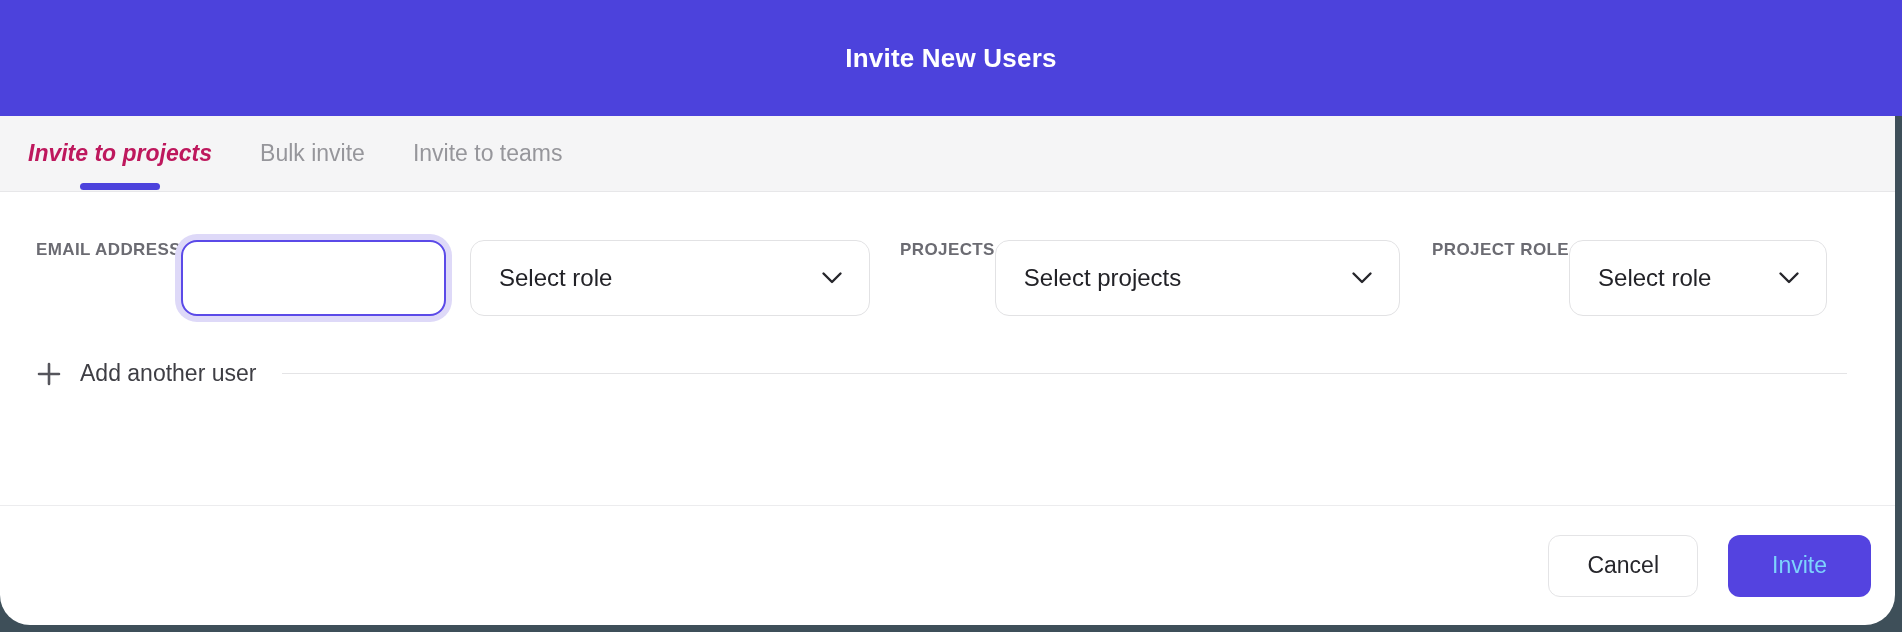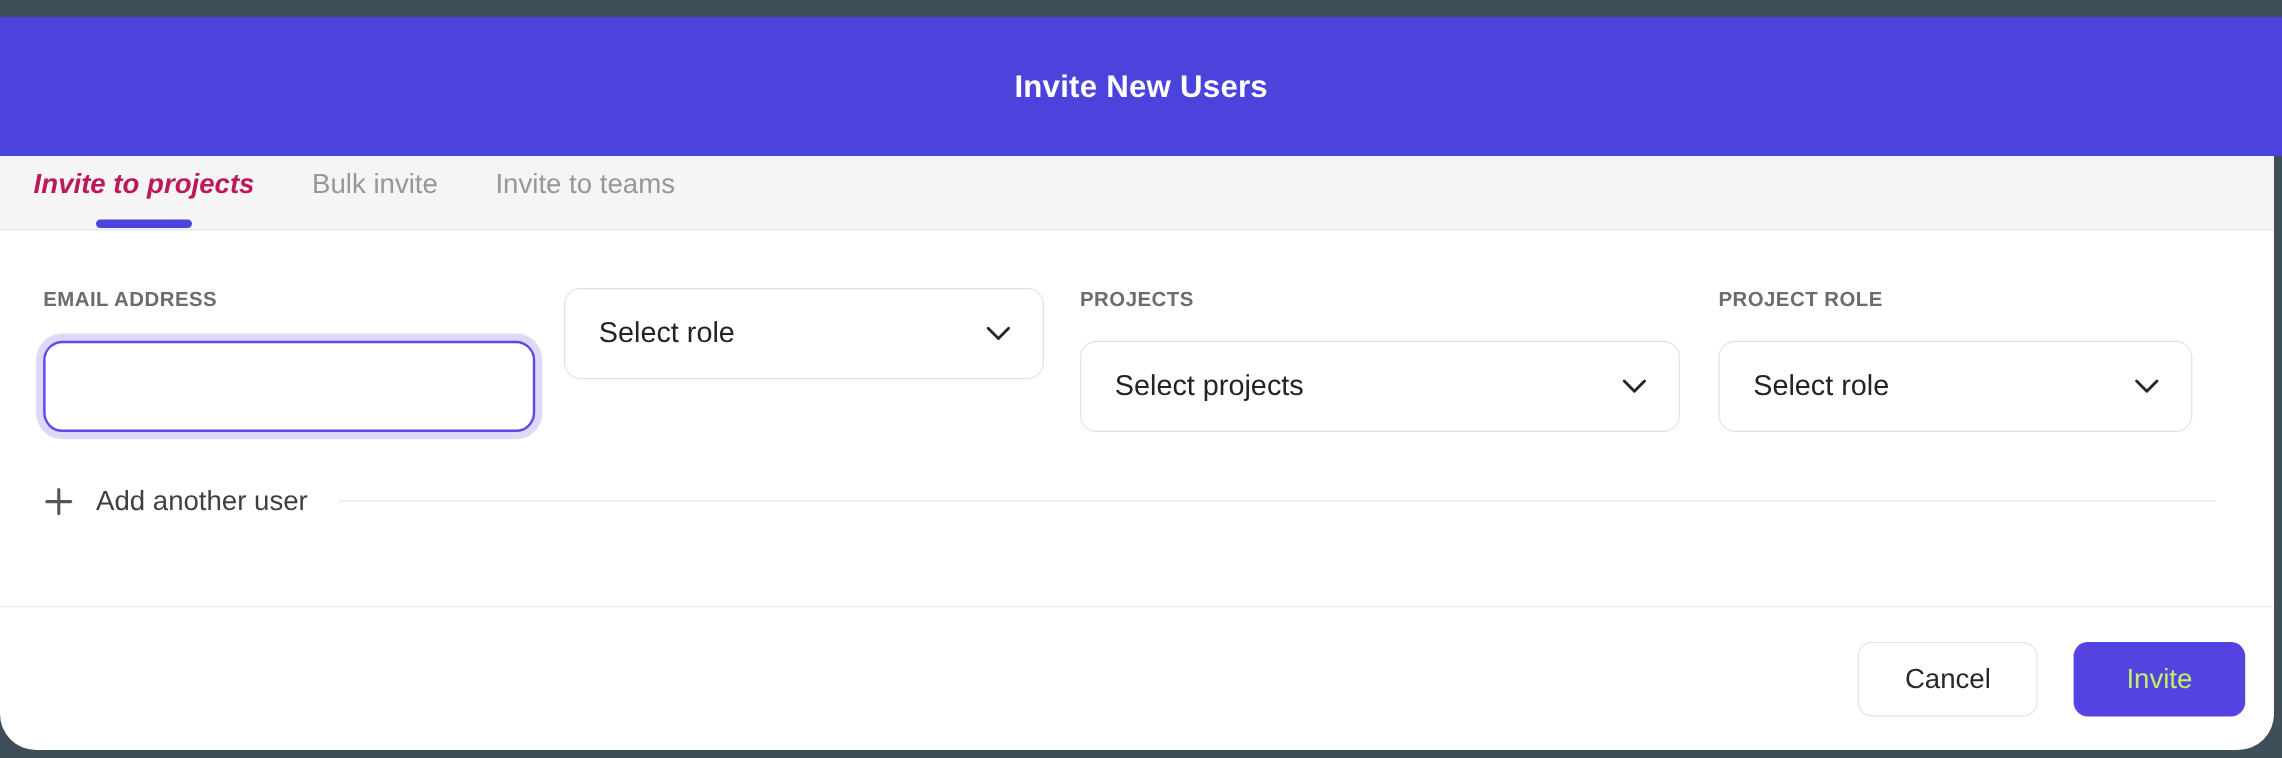--- a/index.html
+++ b/index.html
@@ -5,21 +5,21 @@
   * { margin: 0; padding: 0; box-sizing: border-box; }
   html, body { width: 1902px; height: 632px; overflow: hidden; }
   body {
     font-family: "Liberation Sans", "DejaVu Sans", sans-serif;
     background: #3e4f59;
   }
   .screen { position: relative; width: 1902px; height: 632px; }
 
   
   .header {
-    position: absolute; top: 14px; left: 0; width: 1902px; height: 116px;
+    position: absolute; top: 0; left: 0; width: 1902px; height: 116px;
     background: #4c42dc; z-index: 3;
     display: flex; align-items: center; justify-content: center;
   }
   .header-title {
     color: #ffffff; font-size: 26px; font-weight: 700; letter-spacing: 0.2px;
   }
 
   
   .modal-body {
     position: absolute; top: 116px; left: 0; width: 1895px; height: 509px;
@@ -39,21 +39,21 @@
   }
   .tab.active { color: #be185d; font-weight: 600; font-style: italic; }
   .tab-underline {
     position: absolute; bottom: 1px; left: 50%; transform: translateX(-50%);
     width: 80px; height: 7px; border-radius: 4px; background: #4c42dc;
   }
 
   
   .form-area { height: 313px; flex: none; padding: 48px 40px 0 36px; }
   .fields-row { display: flex; }
-  .field-col { display: flex; flex-direction: column; }
+  .field-col { display: flex; }
   .col-email    { width: 410px; margin-right: 24px; }
   .col-orgrole  { width: 400px; margin-right: 30px; }
   .col-projects { width: 500px; margin-right: 32px; }
   .col-projrole { width: 395px; }
   .field-label {
     font-size: 17px; font-weight: 600; color: #6b6b72;
     letter-spacing: 0.4px; margin-bottom: 24px; white-space: nowrap;
   }
   .email-input {
     width: 100%; height: 76px; border-radius: 16px;
@@ -87,21 +87,21 @@
   .btn {
     height: 62px; border-radius: 12px; font-size: 23px; font-weight: 500;
     display: flex; align-items: center; justify-content: center;
     cursor: pointer; font-family: inherit;
   }
   .btn-cancel {
     background: #ffffff; border: 1.5px solid #e4e4e6; color: #26262b;
     padding: 0 38px;
   }
   .btn-invite {
-    background: #5443e0; border: none; color: #bef264; padding: 0 44px;
+    background: #5443e0; border: none; color: #7dd3fc; padding: 0 44px;
   }
 </style>
 </head>
 <body>
 
 <div class="screen">
 
   <div class="header">
     <div class="header-title">Invite New Users</div>
   </div>

